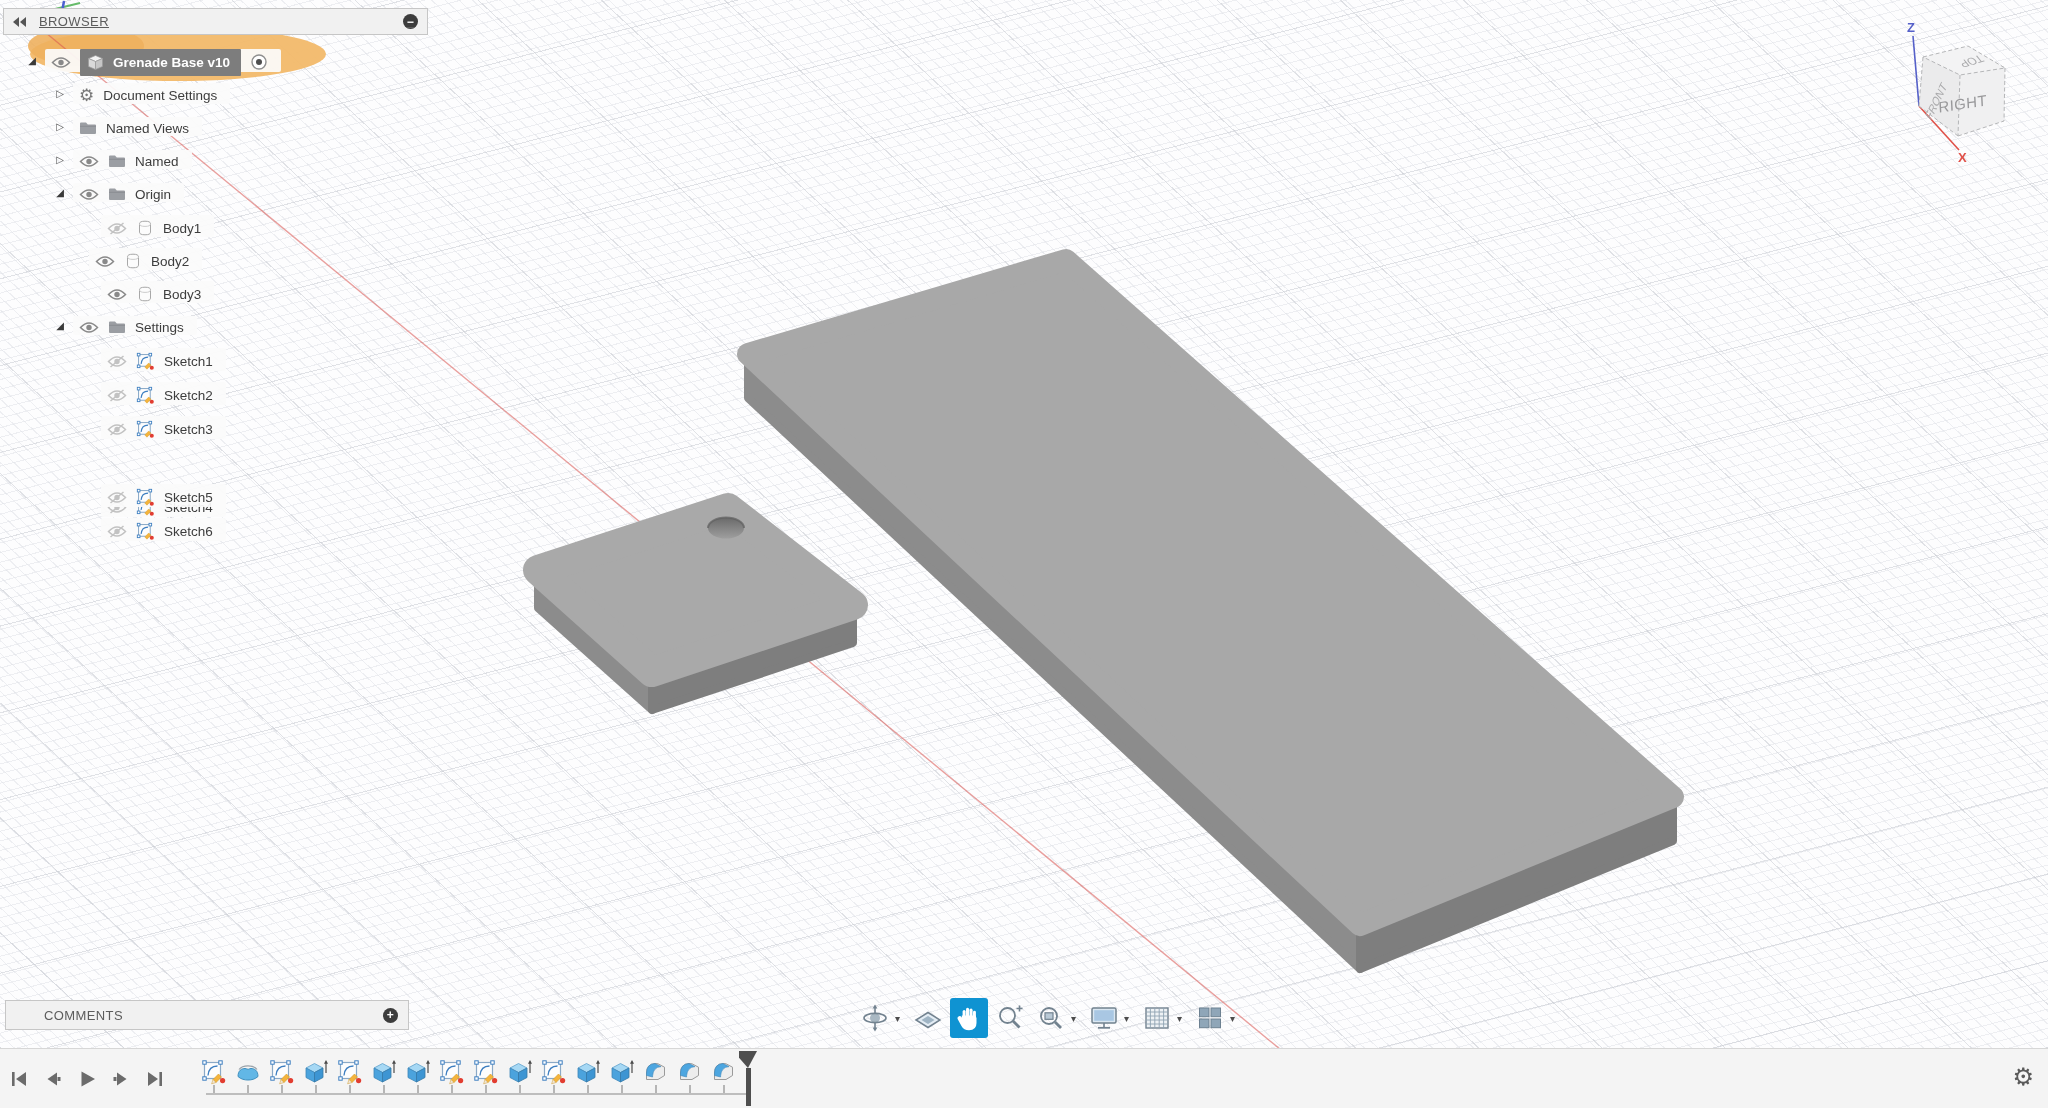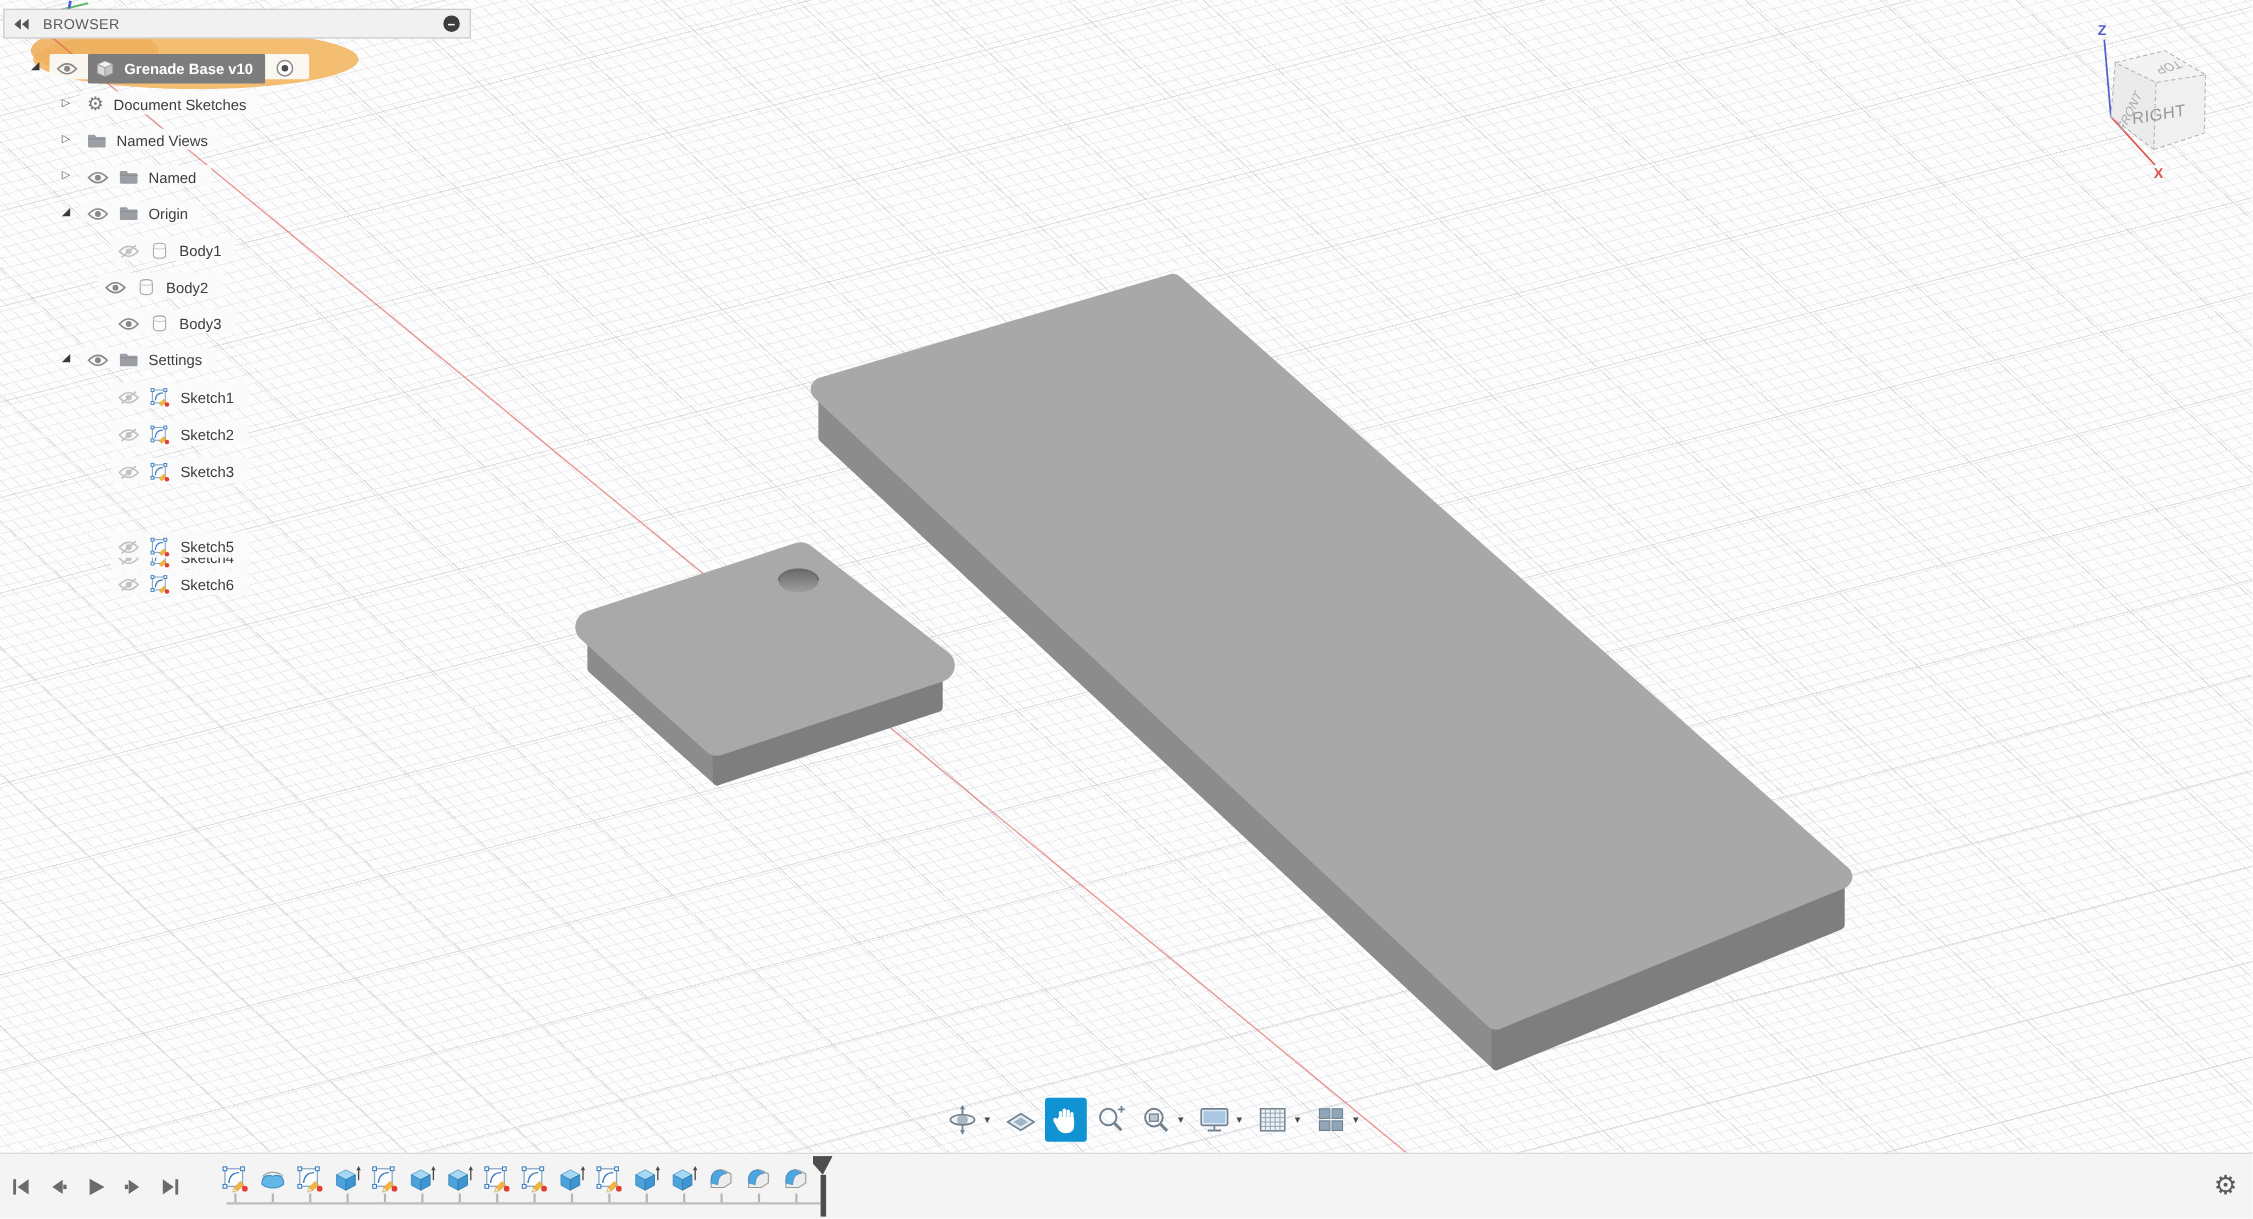--- a/index.html
+++ b/index.html
@@ -16,21 +16,21 @@
       repeating-linear-gradient(-14.6deg, rgba(222,224,230,0.5) 0 1px, transparent 1px 9.3px),
       repeating-linear-gradient(43deg,  rgba(222,224,230,0.5) 0 1px, transparent 1px 9.3px);
   }
   .scene { position:absolute; left:0; top:0; }
 
   
   .browser-panel { position:absolute; left:3px; top:8px; width:425px; }
   .panel-header {
     height:27px; background:#f1f1f1; border:1px solid #c6c6c6;
     display:flex; align-items:center; padding:0 9px; color:#5c5c5c;
-    font-size:13px; letter-spacing:0.4px;
+    font-size:13px; letter-spacing:0.4px;text-decoration:underline;
   }
   .panel-header .ph-title { margin-left:12px; flex:1; }
   .circle-btn {
     width:15px; height:15px; border-radius:50%; background:#3d3d3d; color:#fff;
     display:flex; align-items:center; justify-content:center;
     font-size:12px; line-height:1; font-weight:bold; cursor:default;
   }
   .tree { position:absolute; left:0; top:0; width:425px; }
   .trow { position:absolute; height:26px; display:flex; align-items:center; }
   .expander { width:14px; font-size:10px; color:#3a3a3a; text-align:center; margin-right:6px; }
@@ -178,21 +178,21 @@
                   <circle cx="9" cy="9" r="3" fill="#4e4e4e"></circle>
                 </svg>
             </span>
           </div>
         </div>
 
         <div class="trow" style="left:50px; top:72px;">
           <span class="expander collapsed">▷</span>
           <div class="pill">
             <span class="glyph" style="font-size:17px;color:#787878;">⚙</span>
-            <span>Document Sketches</span>
+            <span>Document Settings</span>
           </div>
         </div>
 
         <div class="trow" style="left:50px; top:105px;">
           <span class="expander collapsed">▷</span>
           <div class="pill">
             <span class="icon16">
               <svg width="18" height="14" viewBox="0 0 18 14">
                   <path d="M1,2.5 Q1,1.5 2,1.5 L7,1.5 L8.8,3.5 L16,3.5 Q17,3.5 17,4.5 L17,12 Q17,13 16,13 L2,13 Q1,13 1,12 Z" fill="#9b9ea3"></path>
                   <rect x="1" y="4.8" width="16" height="1" fill="#8a8d92"></rect>
@@ -450,20 +450,24 @@
                     <circle cx="21.6" cy="21.6" r="2.8" fill="#e23d30"></circle>
                   </svg>
                 </span>
                 <span>Sketch6</span>
               </div>
             </div>
           </div>
       </div>
     </div>
 
+    <div class="comments-bar">
+      <span class="ph-title">COMMENTS</span>
+      <span class="circle-btn">+</span>
+    </div>
 
     <div class="nav-toolbar">
       <div class="navgroup">
         <span class="navbtn">
           <svg width="30" height="30" viewBox="0 0 30 30" fill="none" stroke="#72828f" stroke-width="1.6">
             <line x1="15" y1="4.5" x2="15" y2="25.5"></line>
             <polygon points="15,1.5 12.6,5.5 17.4,5.5" fill="#72828f" stroke="none"></polygon>
             <polygon points="15,28.5 12.6,24.5 17.4,24.5" fill="#72828f" stroke="none"></polygon>
             <circle cx="15" cy="15" r="5" fill="#a9b8c3" stroke="none"></circle>
             <ellipse cx="15" cy="15" rx="11" ry="4.6"></ellipse>

